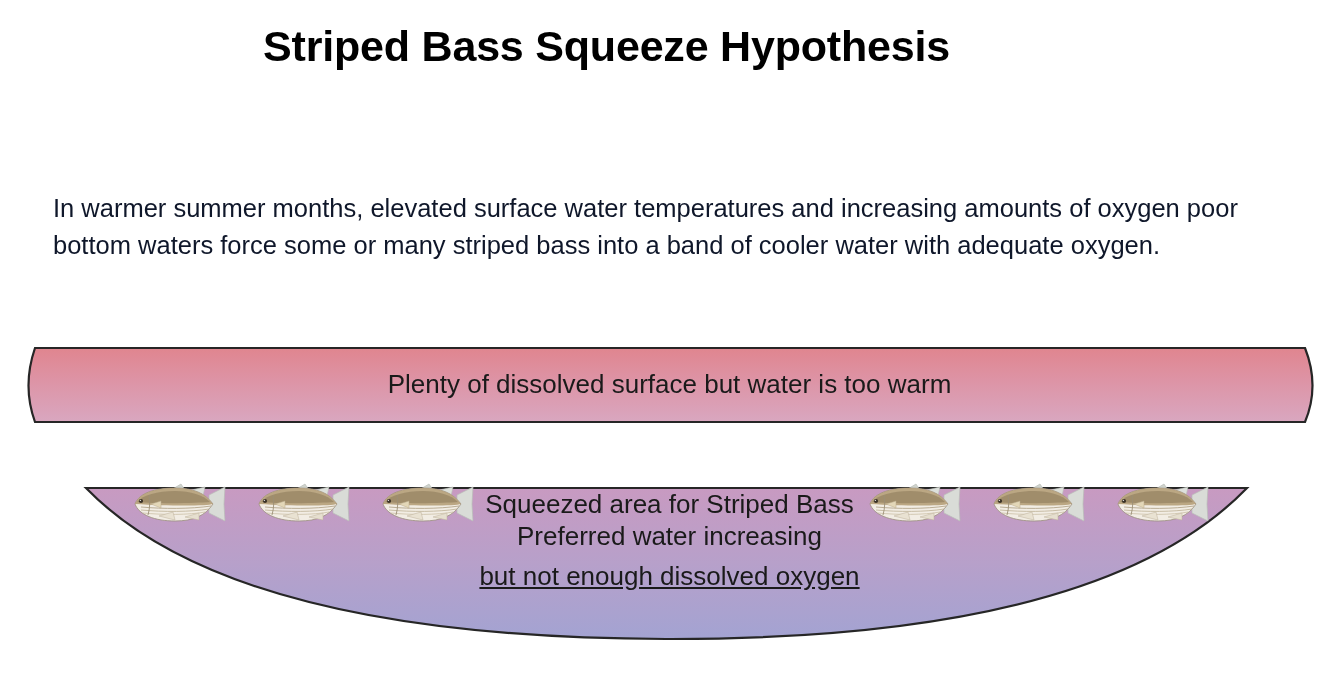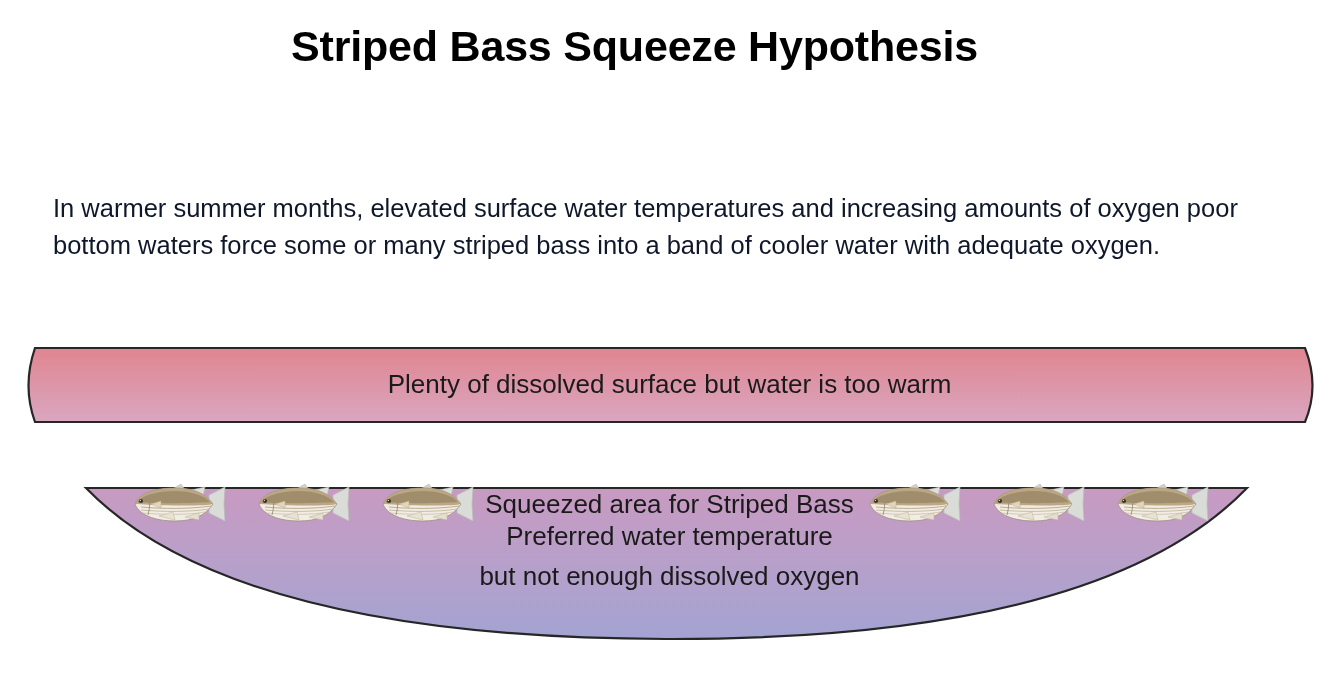--- a/index.html
+++ b/index.html
@@ -21,21 +21,20 @@
     position: absolute;
     left: 0;
     top: 22px;
     width: 1213px;
     text-align: center;
     font-size: 43px;
     font-weight: bold;
     letter-spacing: -0.2px;
     line-height: 1.15;
     color: #000000;
-    padding-left: 28px;
   }
 
   
   .intro-paragraph {
     position: absolute;
     left: 53px;
     top: 190px;
     width: 1240px;
     font-size: 25.5px;
     line-height: 37px;
@@ -89,21 +88,21 @@
     color: #1a1a1a;
     white-space: nowrap;
     padding: 0 10px;
   }
   .label-bottom {
     left: 0;
     top: 186px;
     width: 1339px;
     line-height: 40px;
   }
-  .label-bottom .line2 { display: block; }
+  .label-bottom .line2 { display: block; text-decoration: underline; }
 
   .fish-group {
     display: flex;
     align-items: center;
     gap: 26px;
   }
   .fish {
     width: 98px;
     height: 44px;
     display: block;
@@ -271,17 +270,17 @@
           <path d="M22 22 L32 19 L32 26 Z" fill="#e3d7b8" stroke="#b9ab8c" stroke-width="0.5"></path>
           <circle cx="12" cy="19" r="2.1" fill="#3a3227"></circle>
           <circle cx="11.4" cy="18.4" r="0.7" fill="#ffffff" opacity="0.8"></circle>
         </g>
       </svg>
 
     </span>
   </div>
 
   <div class="band-label label-bottom">
-    <span>Preferred water temperature</span>
+    <span>Preferred water increasing</span>
     <span class="line2">but not enough dissolved oxygen</span>
   </div>
 
 </div>
 
 </body></html>

